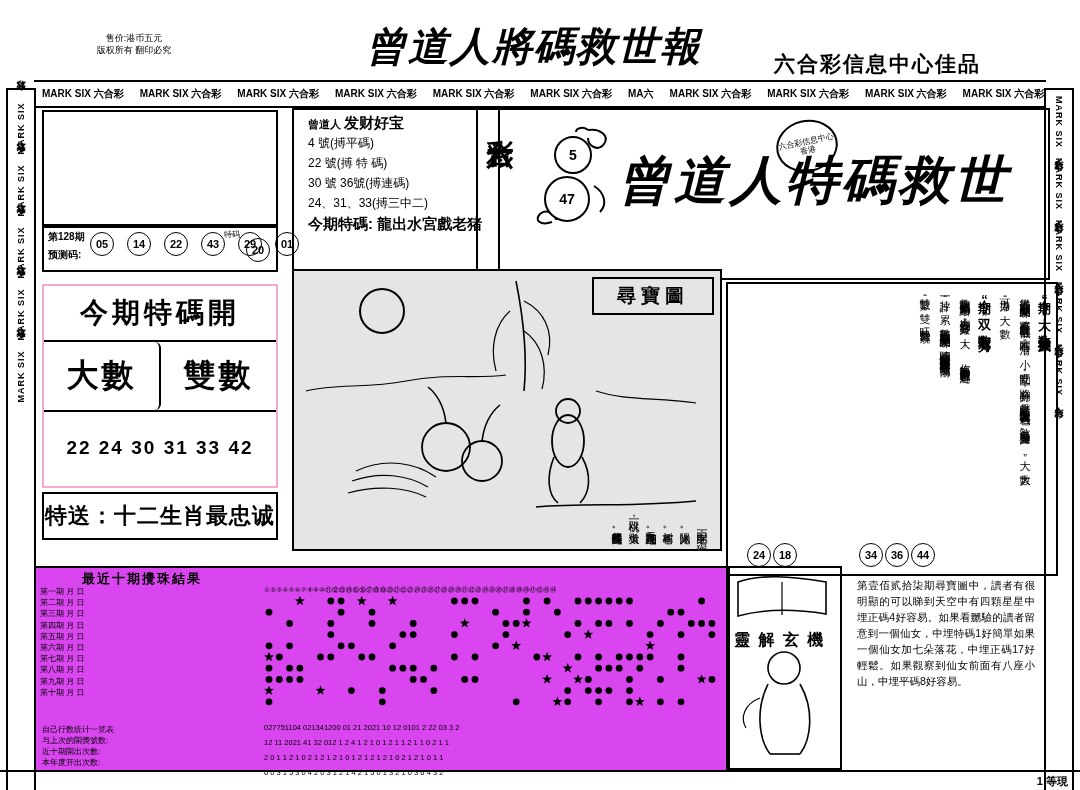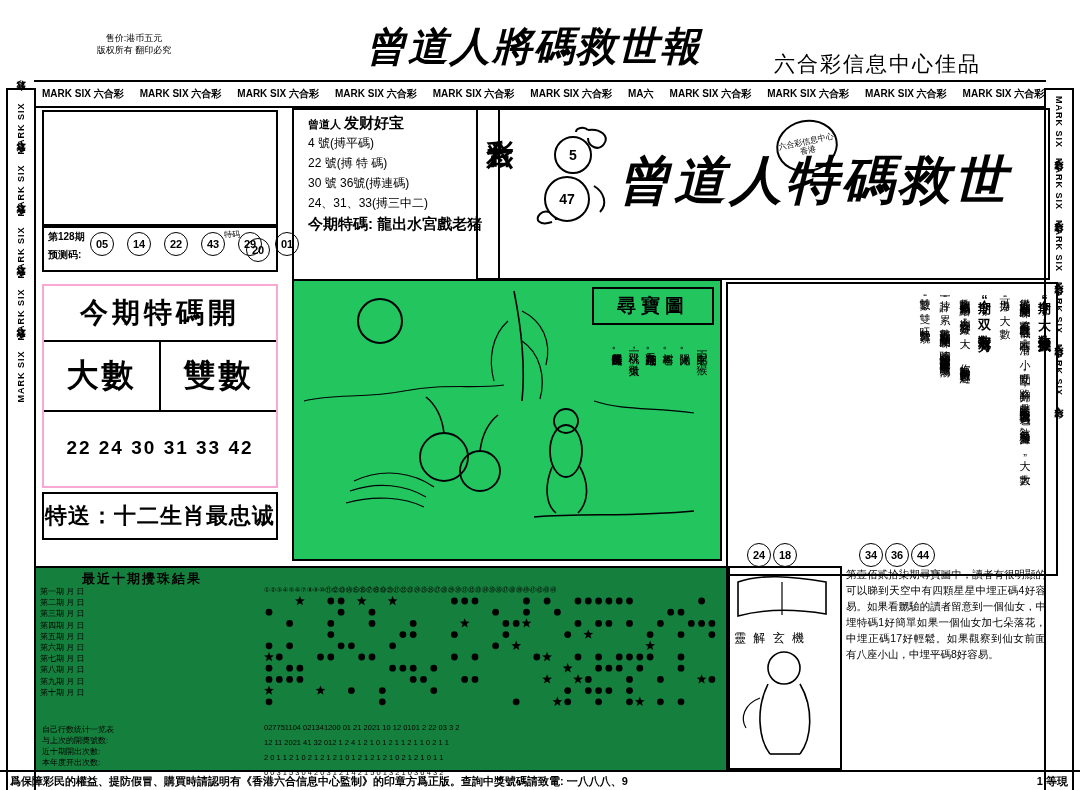--- a/index.html
+++ b/index.html
@@ -13,21 +13,21 @@
   .rail-txt{writing-mode:vertical-rl;text-orientation:mixed;font-size:9px;font-weight:bold;letter-spacing:1px;
             transform:rotate(180deg);margin:6px 0 0 2px;line-height:22px;white-space:nowrap;}
   .rail.right .rail-txt{transform:none;}
 
   
   .hdr{position:absolute;left:34px;top:18px;width:1012px;height:62px;}
   .price{position:absolute;left:40px;top:14px;font-size:9px;line-height:12px;text-align:center;width:120px;}
   .masthead{position:absolute;left:290px;top:4px;width:420px;text-align:center;}
   .masthead .m1{font-family:"DejaVu Serif","Liberation Serif",serif;font-size:40px;font-weight:bold;
      letter-spacing:2px;font-style:italic;line-height:48px;white-space:nowrap;}
-  .sub-right{position:absolute;left:740px;top:32px;font-size:21px;font-weight:normal;letter-spacing:2px;
+  .sub-right{position:absolute;left:740px;top:32px;font-size:21px;font-weight:bold;letter-spacing:2px;
      font-family:"DejaVu Serif","Liberation Serif",serif;}
 
   
   .strip{position:absolute;left:34px;top:80px;width:1012px;height:24px;border-top:2px solid #000;border-bottom:2px solid #000;
          display:flex;align-items:center;overflow:hidden;}
   .strip span{font-size:10px;font-weight:bold;white-space:nowrap;padding:0 8px;flex:0 0 auto;}
 
   
   .boxA{position:absolute;left:42px;top:110px;width:232px;height:112px;border:2px solid #000;background:#fff;}
   .boxB{position:absolute;left:42px;top:226px;width:232px;height:42px;border:2px solid #000;}
@@ -36,21 +36,21 @@
   .balls{position:absolute;left:46px;top:4px;display:flex;gap:13px;align-items:center;}
   .ball{width:22px;height:22px;border-radius:50%;border:1.6px solid #000;display:flex;align-items:center;
         justify-content:center;font-size:11px;font-weight:bold;}
   .tm{position:absolute;right:34px;top:2px;font-size:8px;line-height:9px;text-align:center;width:20px;}
 
   .boxC{position:absolute;left:42px;top:284px;width:232px;height:200px;border:2px solid #f9a8d4;}
   .boxC .t1{height:54px;border-bottom:2px solid #000;display:flex;align-items:center;justify-content:center;
      font-size:28px;font-weight:bold;letter-spacing:4px;font-family:"DejaVu Serif","Liberation Serif",serif;}
   .boxC .t2{height:68px;border-bottom:2px solid #000;display:flex;}
   .boxC .t2 div{flex:1;display:flex;align-items:center;justify-content:center;font-size:32px;font-weight:bold;
-     letter-spacing:3px;font-family:"DejaVu Serif","Liberation Serif",serif;}
+     letter-spacing:3px;font-family:"DejaVu Serif","Liberation Serif",serif;border-radius:6px;}
   .boxC .t2 div:first-child{border-right:2px solid #000;}
   .boxC .t3{height:72px;display:flex;align-items:center;justify-content:center;font-size:19px;font-weight:bold;
      letter-spacing:2px;}
   .boxD{position:absolute;left:42px;top:492px;width:232px;height:44px;border:2px solid #000;display:flex;
         align-items:center;justify-content:center;font-size:22px;font-weight:bold;letter-spacing:1px;
         font-family:"DejaVu Serif","Liberation Serif",serif;}
 
   
   .tips{position:absolute;left:292px;top:108px;width:176px;height:164px;border:2px solid #000;padding:4px 14px;}
   .tips .row{font-size:12px;line-height:20px;white-space:nowrap;}
@@ -66,48 +66,48 @@
   .fruit .c{position:absolute;border:2px solid #000;border-radius:50%;display:flex;align-items:center;
      justify-content:center;font-size:14px;font-weight:bold;background:#fff;}
   .c5{left:24px;top:10px;width:34px;height:34px;}
   .c47{left:14px;top:50px;width:42px;height:42px;}
   .bigcn{position:absolute;left:140px;top:12px;font-size:52px;font-weight:bold;letter-spacing:4px;white-space:nowrap;
      font-family:"DejaVu Serif","Liberation Serif",serif;font-style:italic;margin-top:24px;}
   .stamp{position:absolute;left:298px;top:10px;width:58px;height:48px;border:2px solid #000;border-radius:50%;
      font-size:8px;display:flex;align-items:center;justify-content:center;text-align:center;line-height:9px;transform:rotate(-12deg);}
 
   
-  .pic{position:absolute;left:292px;top:279px;width:426px;height:278px;border:2px solid #000;background:#22c55e;overflow:hidden;}
+  .pic{position:absolute;left:292px;top:269px;width:426px;height:278px;border:2px solid #000;background:#e5e5e5;overflow:hidden;text-align:right;}
   .pic .cap{position:absolute;right:10px;top:64px;writing-mode:vertical-rl;font-size:11px;line-height:17px;height:200px;}
   .xunbao{position:absolute;right:6px;top:6px;width:118px;height:34px;border:2px solid #000;display:flex;
      align-items:center;justify-content:center;font-size:19px;font-weight:bold;letter-spacing:5px;
      font-family:"DejaVu Serif","Liberation Serif",serif;}
 
   
   .rtxt{position:absolute;left:726px;top:282px;width:320px;height:278px;border:2px solid #000;padding:6px 4px;}
   .vcols{display:flex;flex-direction:row-reverse;gap:5px;height:262px;}
   .vcol{writing-mode:vertical-rl;text-orientation:upright;font-size:11px;line-height:15px;letter-spacing:1px;}
   .vcol.head{font-size:13px;font-weight:bold;}
   .nball{width:22px;height:22px;border:1.6px solid #000;border-radius:50%;display:inline-flex;align-items:center;
      justify-content:center;font-size:11px;font-weight:bold;margin:1px;}
 
   
-  .btable{position:absolute;left:34px;top:566px;width:690px;height:202px;border:2px solid #000;background:#15803d;}
+  .btable{position:absolute;left:34px;top:566px;width:690px;height:202px;border:2px solid #000;background:#d946ef;}
   .btable .ttl{position:absolute;left:46px;top:2px;font-size:13px;font-weight:bold;letter-spacing:2px;}
   .grid{position:absolute;left:4px;top:18px;}
   .rowlbl{font-size:8px;white-space:nowrap;line-height:11.2px;}
   .hdnums{font-size:6.5px;letter-spacing:0.3px;line-height:9px;white-space:nowrap;}
   .footnote{position:absolute;left:6px;bottom:2px;font-size:8px;line-height:11px;}
   .dotcanvas{position:absolute;left:228px;top:28px;}
 
   
   .brimg{position:absolute;left:728px;top:566px;width:110px;height:200px;border:2px solid #000;}
-  .brimg .lbl{position:absolute;left:4px;top:62px;font-size:12px;font-weight:normal;letter-spacing:2px;}
+  .brimg .lbl{position:absolute;left:4px;top:62px;font-size:16px;font-weight:bold;letter-spacing:2px;}
   .brtxt{position:absolute;left:846px;top:566px;width:200px;height:200px;}
-  .brtxt p{margin:0;font-size:10.5px;line-height:16px;text-align:justify;}
+  .brtxt p{margin:11px;font-size:10.5px;line-height:16px;text-align:justify;}
 
   
   .footer{position:absolute;left:0;top:770px;width:1080px;height:20px;border-top:2px solid #000;}
   .footer .ftxt{position:absolute;left:10px;top:2px;font-size:11px;font-weight:bold;white-space:nowrap;}
   .footer .pg{position:absolute;right:12px;top:2px;font-size:11px;font-weight:bold;}
 </style>
 </head>
 <body>
 
 <div class="page">
@@ -415,20 +415,19 @@
       <path d="M30 130 C14 136 10 150 16 160" stroke="#000" fill="none" stroke-width="1.2"></path>
     </svg>
     <div class="lbl">靈 解 玄 機</div>
   </div>
 
   <div class="brtxt">
     <p>第壹佰贰拾柒期尋寶圖中，讀者有很明顯的可以睇到天空中有四顆星星中埋正碼4好容易。如果看嬲驗的讀者留意到一個仙女，中埋特碼1好簡單如果一個仙女加七朵落花，中埋正碼17好輕鬆。如果觀察到仙女前面有八座小山，中埋平碼8好容易。</p>
   </div>
 
   <div class="footer">
-    <div class="ftxt">爲保障彩民的權益、提防假冒、購買時請認明有《香港六合信息中心監制》的印章方爲正版。查詢中獎號碼請致電: 一八八八、9</div>
     <div class="pg">
       <span>1</span>
       <span>等現</span>
     </div>
   </div>
 
 </div>
 
 </body></html>

